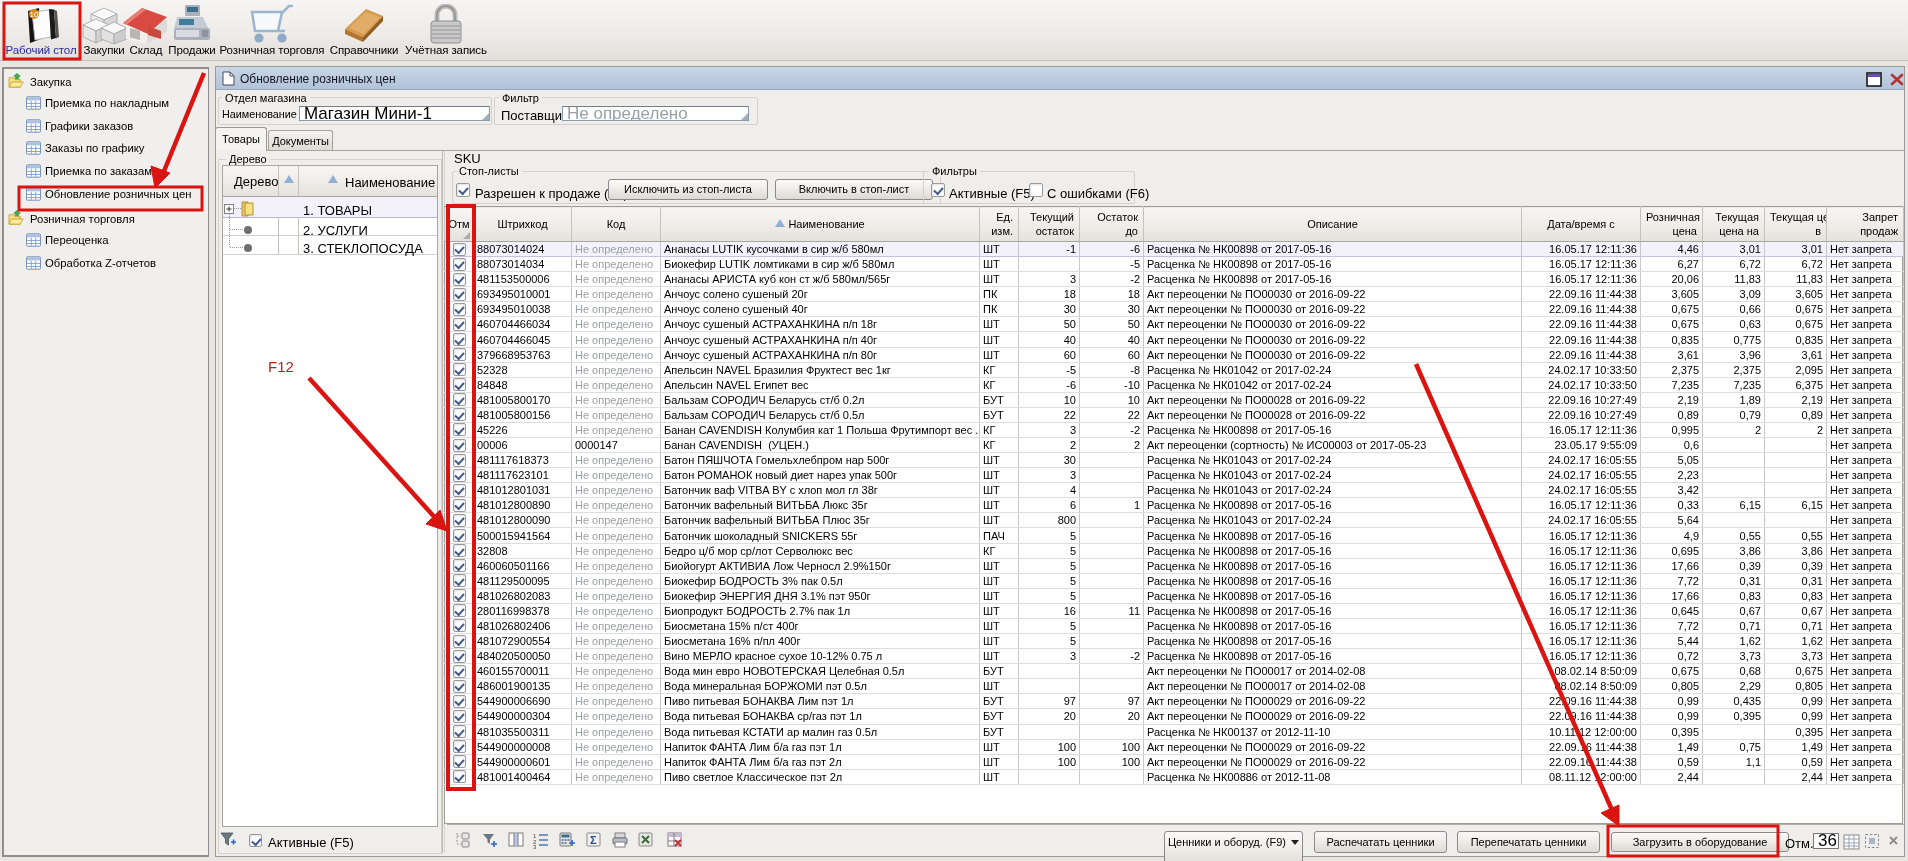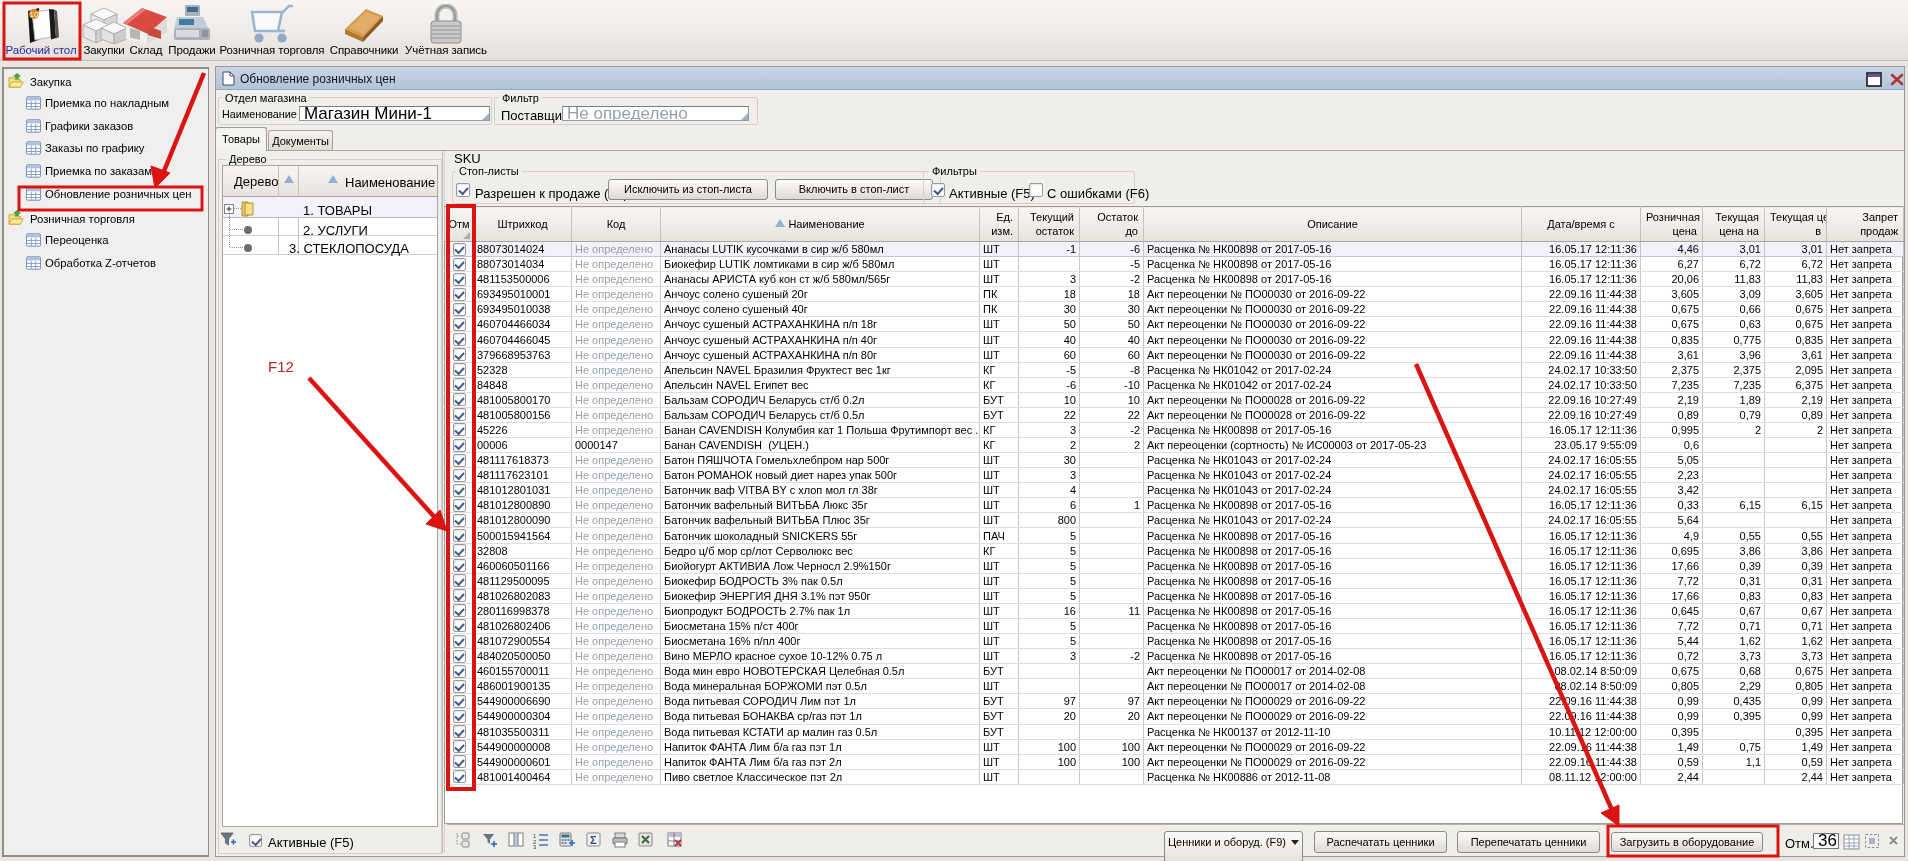--- a/index.html
+++ b/index.html
@@ -269,21 +269,21 @@
 <path d="M2 1 L8 1 L8 15 L2 15 Z" fill="#e8c95c" stroke="#b2923a" stroke-width="1"></path>
 <path d="M5 2 L13 2 L13 14 L5 14 Z" fill="#f6e084" stroke="#b2923a" stroke-width="1"></path>
 </svg>
 <div class="abs" style="left:229px;top:214px;width:1px;height:33px;border-left:1px dotted #9a9a9a"></div>
 <div class="abs" style="left:230px;top:229px;width:13px;height:1px;border-top:1px dotted #9a9a9a"></div>
 <div class="abs" style="left:230px;top:247px;width:13px;height:1px;border-top:1px dotted #9a9a9a"></div>
 <div class="abs" style="left:244px;top:226px;width:8px;height:8px;background:#6e6e6e;border-radius:50%"></div>
 <div class="abs" style="left:244px;top:244px;width:8px;height:8px;background:#6e6e6e;border-radius:50%"></div>
 <div class="flabel" style="left:303px;top:203px">1. ТОВАРЫ</div>
 <div class="flabel" style="left:303px;top:223px">2. УСЛУГИ</div>
-<div class="flabel" style="left:289px;top:241px">3. СТЕКЛОПОСУДА</div>
+<div class="flabel" style="left:303px;top:241px">3. СТЕКЛОПОСУДА</div>
 <svg width="17" height="17" viewBox="0 0 17 17" style="position:absolute;left:220px;top:832px">
 <path d="M1 1 L13 1 L8.5 7 L8.5 13 L5.5 11 L5.5 7 Z" fill="#6b7683" stroke="#4d5662" stroke-width="0.8"></path>
 <path d="M11 10 L16 10 M13.5 7.5 L13.5 12.5" stroke="#2a66c8" stroke-width="1.6"></path>
   </svg>
 <div class="cb chk" style="left:249px;top:834px"></div>
 <div class="flabel" style="left:268px;top:835px">Активные (F5)</div>
 <div class="abs" style="left:442px;top:151px;width:1px;height:702px;background:#bcb8b2"></div>
 <div class="abs" style="left:444px;top:151px;width:1px;height:702px;background:#d8d5d0"></div>
 <div class="flabel" style="left:454px;top:151px">SKU</div>
 <div class="group" style="left:452px;top:171px;width:489px;height:33px"></div>
@@ -842,21 +842,21 @@
         <td class="rt">2,29</td>
         <td class="rt">0,805</td>
         <td>Нет запрета</td>
       </tr>
 <tr>
         <td style="padding:0">
           <div class="cbc"></div>
         </td>
         <td>544900006690</td>
         <td class="gr">Не определено</td>
-        <td>Вода питьевая СОРОДИЧ Лим пэт 1л</td>
+        <td>Пиво питьевая БОНАКВА Лим пэт 1л</td>
         <td>БУТ</td>
         <td class="rt">97</td>
         <td class="rt">97</td>
         <td>Акт переоценки № ПО00029 от 2016-09-22</td>
         <td class="rt">22.09.16 11:44:38</td>
         <td class="rt">0,99</td>
         <td class="rt">0,435</td>
         <td class="rt">0,99</td>
         <td>Нет запрета</td>
       </tr>
@@ -1001,21 +1001,21 @@
 <svg width="18" height="18" viewBox="0 0 18 18" style="position:absolute;left:666px;top:831px">
     <rect x="2" y="2" width="13" height="13" fill="#fff" stroke="#7a7a7a"></rect>
     <rect x="2" y="2" width="13" height="4" fill="#c8b8d8"></rect>
     <line x1="8" y1="2" x2="8" y2="15" stroke="#7a7a7a"></line>
     <line x1="2" y1="10" x2="15" y2="10" stroke="#7a7a7a"></line>
     <path d="M9 9 L15 15 M15 9 L9 15" stroke="#c03030" stroke-width="1.8"></path>
   </svg>
 <div class="btn" style="left:1164px;top:831px;width:139px;height:39px;line-height:20px">Ценники и оборуд. (F9) <span style="display:inline-block;width:0;height:0;border-left:4px solid transparent;border-right:4px solid transparent;border-top:5px solid #222;vertical-align:1px;margin-left:2px"></span></div>
 <div class="btn" style="left:1314px;top:831px;width:133px;height:22px;line-height:20px">Распечатать ценники</div>
 <div class="btn" style="left:1457px;top:831px;width:143px;height:22px;line-height:20px">Перепечатать ценники</div>
-<div class="btn" style="left:1611px;top:832px;width:152px;height:20px;line-height:18px">Загрузить в оборудование</div>
+<div class="btn" style="left:1611px;top:832px;width:178px;height:20px;line-height:18px">Загрузить в оборудование</div>
 <div class="flabel" style="left:1785px;top:836px">Отм.</div>
 <div class="input" style="left:1813px;top:833px;width:26px;height:16px;line-height:14px;text-align:right;padding-right:3px;border-color:#777">36</div>
 <svg width="17" height="16" viewBox="0 0 17 16" style="position:absolute;left:1843px;top:834px">
 <rect x="1" y="1" width="15" height="14" fill="#fff" stroke="#8a8a8a"></rect>
 <g stroke="#9aa4b4">
       <line x1="1" y1="5" x2="16" y2="5"></line>
       <line x1="1" y1="9" x2="16" y2="9"></line>
       <line x1="1" y1="12" x2="16" y2="12"></line>
       <line x1="6" y1="1" x2="6" y2="15"></line>
       <line x1="11" y1="1" x2="11" y2="15"></line>

